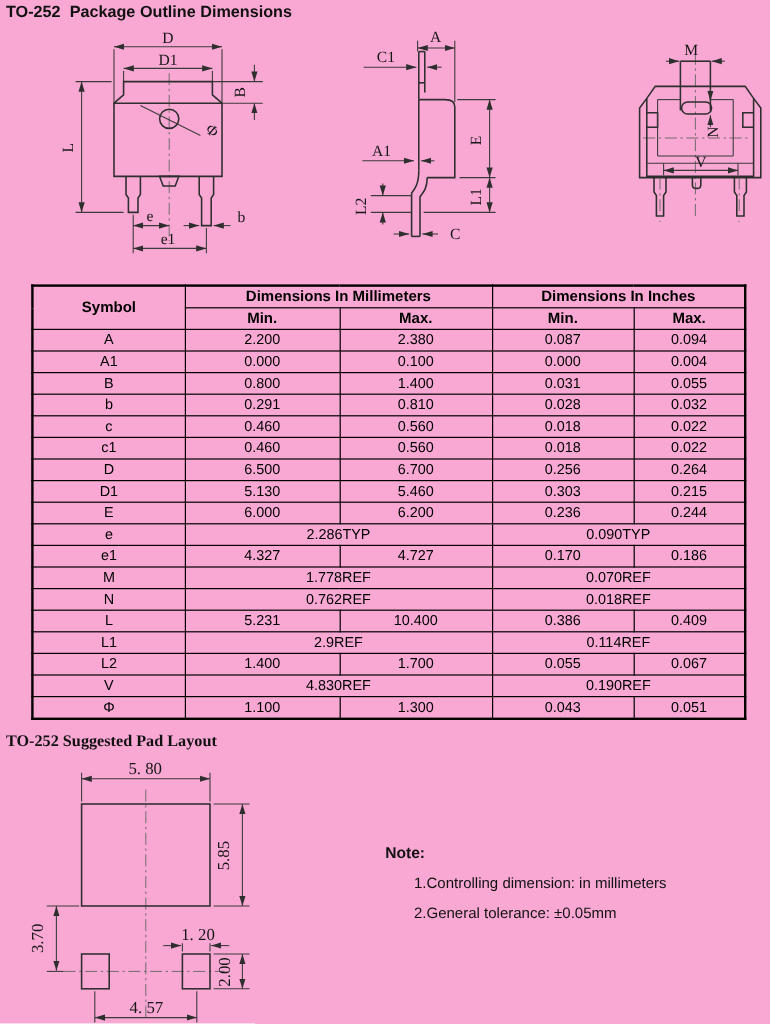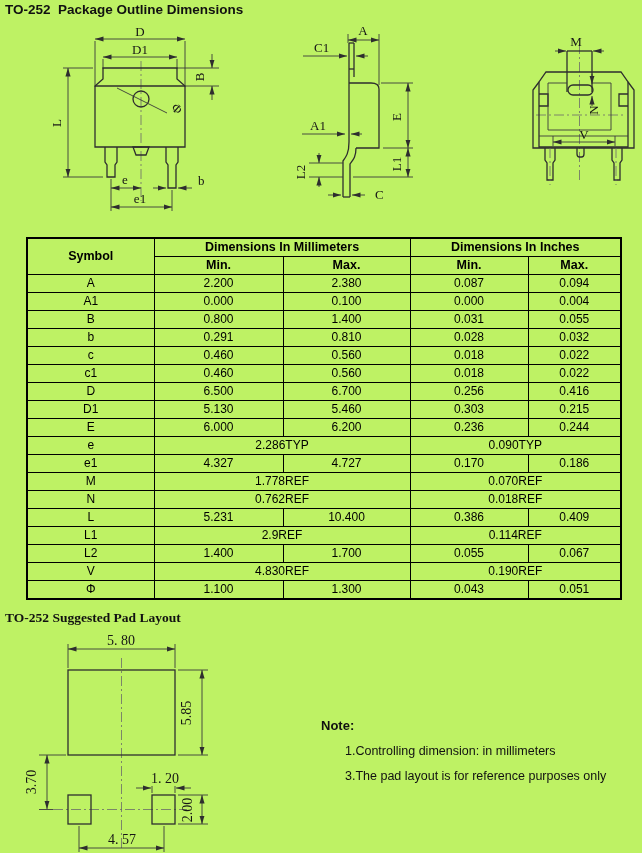--- a/index.html
+++ b/index.html
@@ -1,36 +1,36 @@
 <!DOCTYPE html>
 <html><head>
 <meta charset="utf-8">
 <style>
   html,body{margin:0;padding:0;background:#fff;}
-  .page{position:relative;width:642px;height:853px;background:#bef264;overflow:hidden;
+  .page{position:relative;width:642px;height:853px;background:#f9a8d4;overflow:hidden;
         font-family:"Liberation Sans",sans-serif;color:#000;}
   .title{position:absolute;left:5px;font-weight:bold;font-size:13.5px;white-space:pre;color:#111;}
   .t1{top:2px;}
   .t2{top:610px;font-family:Liberation Serif, serif;}
   svg{position:absolute;overflow:visible;}
   svg.front{left:55px;top:25px;}
   svg.side{left:295px;top:25px;}
   svg.back{left:510px;top:30px;}
   svg.pad{left:25px;top:630px;}
   .ol{stroke:#2e2e2e;fill:none;stroke-width:1.3;}
   .dl{stroke:#3a3a3a;fill:none;stroke-width:0.9;}
   .cl{stroke:#6a6a6a;fill:none;stroke-width:0.8;stroke-dasharray:10 3 2 3;}
   svg text{font-family:"Liberation Serif",serif;font-size:13px;fill:#161616;}
   svg.pad text{font-size:14px;}
   .dimtable{position:absolute;left:26px;top:237px;border-collapse:collapse;table-layout:fixed;
             width:594px;border:2px solid #000;padding-left:15px;}
   .dimtable th,.dimtable td{border:1px solid #000;text-align:center;vertical-align:middle;
             padding:0;font-size:12px;height:17px;line-height:17px;overflow:hidden;}
   .dimtable thead th{font-weight:bold;font-size:12.5px;}
-  .note{position:absolute;left:313px;top:718px;width:310px;font-size:12.5px;color:#111;}
+  .note{position:absolute;left:313px;top:703px;width:310px;font-size:12.5px;color:#111;}
   .note .nh{font-weight:bold;font-size:13px;margin-left:8px;}
   .note .ni{margin-top:11px;margin-left:32px;}
 </style>
 </head>
 <body>
 
 <div class="page">
 
   <div class="title t1">TO-252  Package Outline Dimensions</div>
 
@@ -242,21 +242,21 @@
           <td>0.460</td>
           <td>0.560</td>
           <td>0.018</td>
           <td>0.022</td>
         </tr>
         <tr>
           <td>D</td>
           <td>6.500</td>
           <td>6.700</td>
           <td>0.256</td>
-          <td>0.416</td>
+          <td>0.264</td>
         </tr>
         <tr>
           <td>D1</td>
           <td>5.130</td>
           <td>5.460</td>
           <td>0.303</td>
           <td>0.215</td>
         </tr>
         <tr>
           <td>E</td>
@@ -364,16 +364,16 @@
 
     <line class="dl" x1="54" y1="196" x2="54" y2="222"></line>
     <line class="dl" x1="139" y1="196" x2="139" y2="222"></line>
     <line class="dl" x1="54" y1="218" x2="139" y2="218" marker-start="url(#aP)" marker-end="url(#aP)"></line>
     <text x="97" y="214" text-anchor="middle">4. 57</text>
   </svg>
 
   <div class="note">
     <div class="nh">Note:</div>
     <div class="ni">1.Controlling dimension: in millimeters</div>
-    <div class="ni">3.The pad layout is for reference purposes only</div>
+    <div class="ni">2.General tolerance: ±0.05mm</div>
   </div>
 
 </div>
 
 </body></html>

